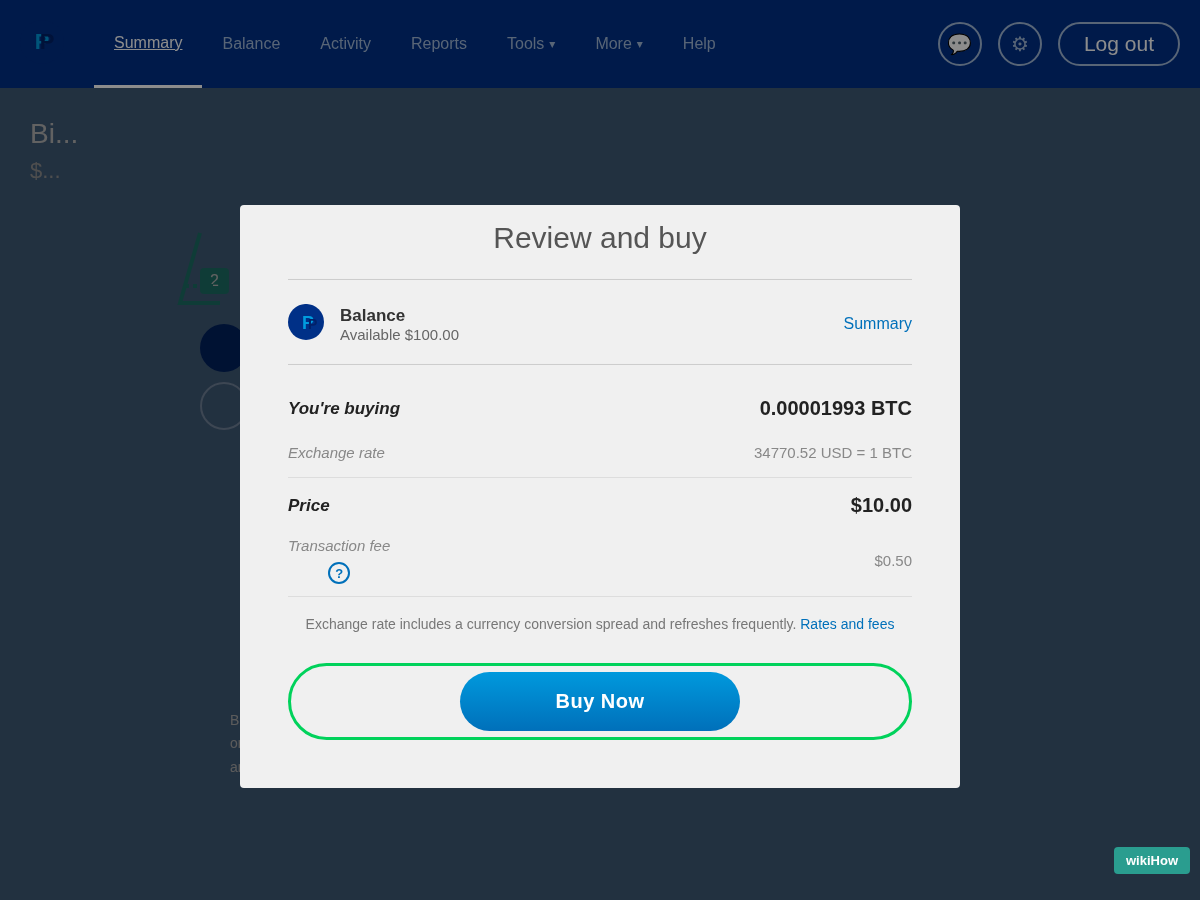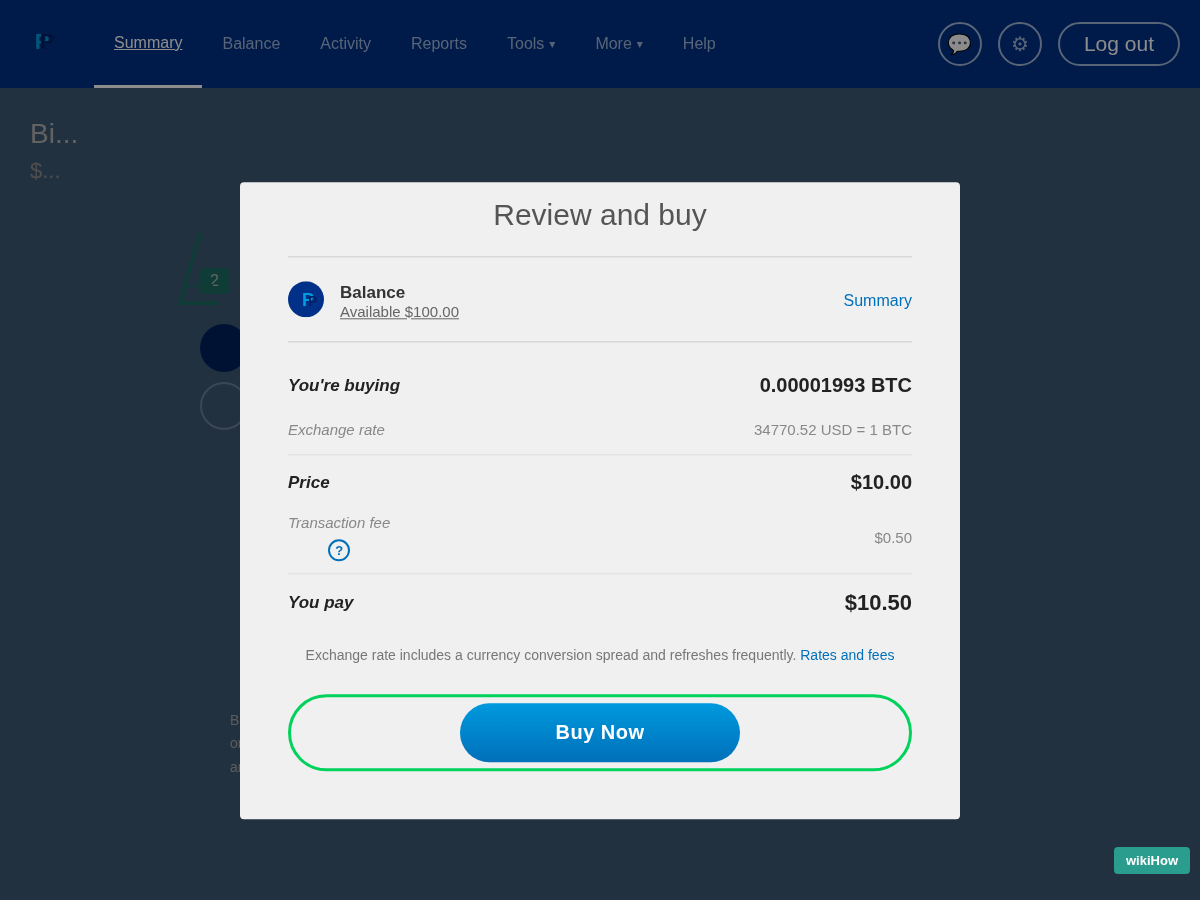--- a/index.html
+++ b/index.html
@@ -178,21 +178,20 @@
       flex: 1;
     }
     .payment-method-name {
       font-size: 17px;
       font-weight: 600;
       color: #333;
     }
     .payment-method-available {
       font-size: 15px;
       color: #666;
-      text-decoration: underline;
     }
     .change-link {
       color: #0070ba;
       font-size: 16px;
       cursor: pointer;
       text-decoration: none;
     }
 
     
     .detail-row {
@@ -430,24 +429,20 @@
   <div class="fee-row">
     <div class="fee-label-group">
       <span class="detail-label light">Transaction fee</span>
       <div class="question-icon">?</div>
     </div>
     <span class="detail-value light">$0.50</span>
   </div>
 
   <hr class="section-divider">
 
-  <div class="detail-row">
-    <span class="detail-label bold">You pay</span>
-    <span class="detail-value you-pay">$10.50</span>
-  </div>
 
   <p class="exchange-note">
     <span>Exchange rate includes a currency conversion spread and refreshes frequently.</span>
     <a href="#">Rates and fees</a>
   </p>
 
   <div class="buy-now-wrapper">
     <button class="buy-now-btn">Buy Now</button>
   </div>
 </div>

